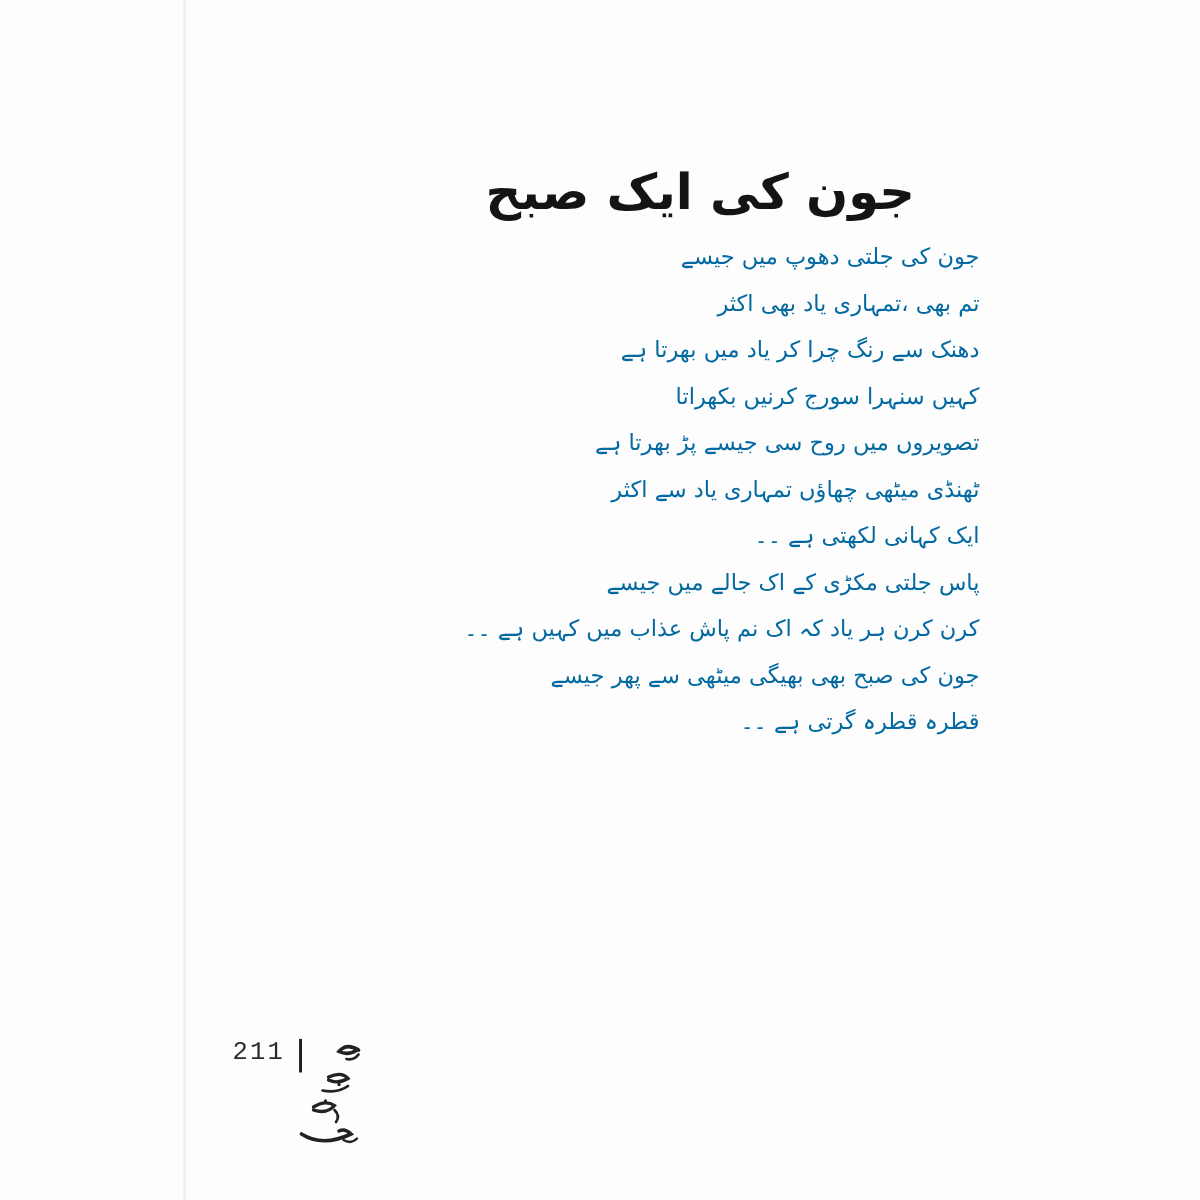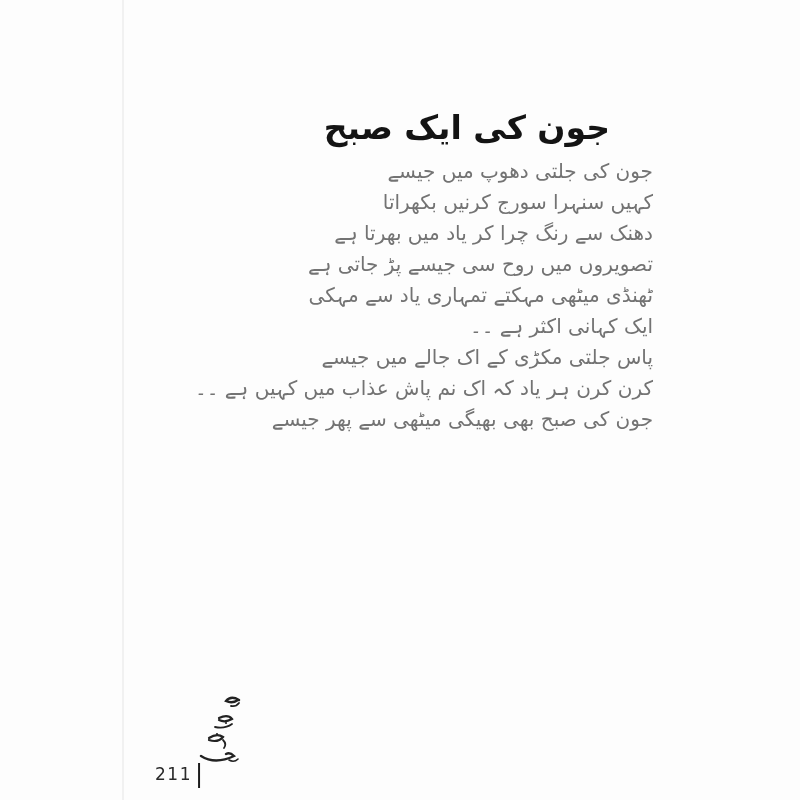--- a/index.html
+++ b/index.html
@@ -39,46 +39,46 @@
     white-space: nowrap;
     letter-spacing: 0;
     margin-top: 48px;
   }
   .poem-body {
     position: absolute;
     top: 156px;
     right: 147px;
     direction: rtl;
     text-align: right;
-    font-size: 20px;
+    font-size: 15px;
     line-height: 31px;
-    color: #737373;
+    color: #0369a1;
     white-space: nowrap;
   }
   .poem-line {
     height: 31px;
   }
   .footer {
     position: absolute;
     left: 0;
     top: 0;
     width: 800px;
     height: 800px;
     pointer-events: none;
   }
   .page-number-group {
     position: absolute;
     left: 155px;
-    top: 762px;
+    top: 693px;
     direction: ltr;
     font-size: 17px;
     color: #2a2a2a;
     display: flex;
-    align-items: center;
     letter-spacing: 1.5px;
+    font-family: Liberation Mono, monospace;
   }
   .page-number-sep {
     font-size: 24px;
     font-weight: 400;
     margin-left: 3px;
     letter-spacing: 0;
     line-height: 1;
     color: #1b1b1b;
   }
   .emblem {
@@ -93,28 +93,30 @@
 <body>
 
 <div class="page">
 
   <div class="gutter-line"></div>
 
   <h1 class="poem-title">جون کی ایک صبح</h1>
 
   <div class="poem-body">
     <div class="poem-line">جون کی جلتی دھوپ میں جیسے</div>
+    <div class="poem-line">تم بھی ،تمہاری یاد بھی اکثر</div>
+    <div class="poem-line">دھنک سے رنگ چرا کر یاد میں بھرتا ہے</div>
     <div class="poem-line">کہیں سنہرا سورج کرنیں بکھراتا</div>
-    <div class="poem-line">دھنک سے رنگ چرا کر یاد میں بھرتا ہے</div>
-    <div class="poem-line">تصویروں میں روح سی جیسے پڑ جاتی ہے</div>
-    <div class="poem-line">ٹھنڈی میٹھی مہکتے تمہاری یاد سے مہکی</div>
-    <div class="poem-line">ایک کہانی اکثر ہے ۔۔</div>
+    <div class="poem-line">تصویروں میں روح سی جیسے پڑ بھرتا ہے</div>
+    <div class="poem-line">ٹھنڈی میٹھی چھاؤں تمہاری یاد سے اکثر</div>
+    <div class="poem-line">ایک کہانی لکھتی ہے ۔۔</div>
     <div class="poem-line">پاس جلتی مکڑی کے اک جالے میں جیسے</div>
     <div class="poem-line">کرن کرن ہر یاد کہ اک نم پاش عذاب میں کہیں ہے ۔۔</div>
     <div class="poem-line">جون کی صبح بھی بھیگی میٹھی سے پھر جیسے</div>
+    <div class="poem-line">قطرہ قطرہ گرتی ہے ۔۔</div>
   </div>
 
   <div class="footer">
 
     <div class="page-number-group">
       <span>211</span>
       <span class="page-number-sep">|</span>
     </div>
 
     <svg class="emblem" viewBox="0 0 52 76" xmlns="http://www.w3.org/2000/svg">

